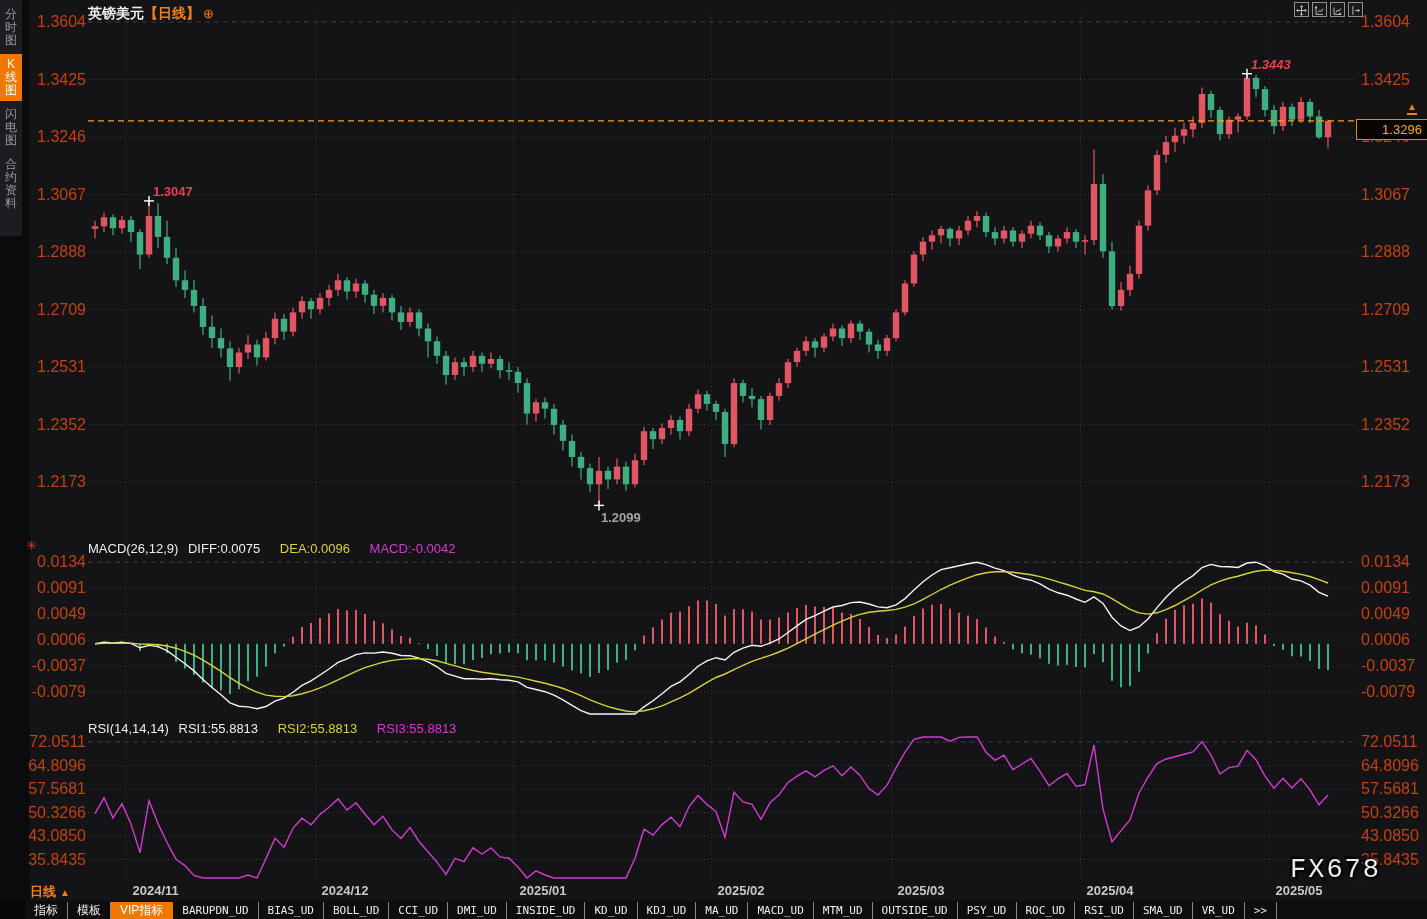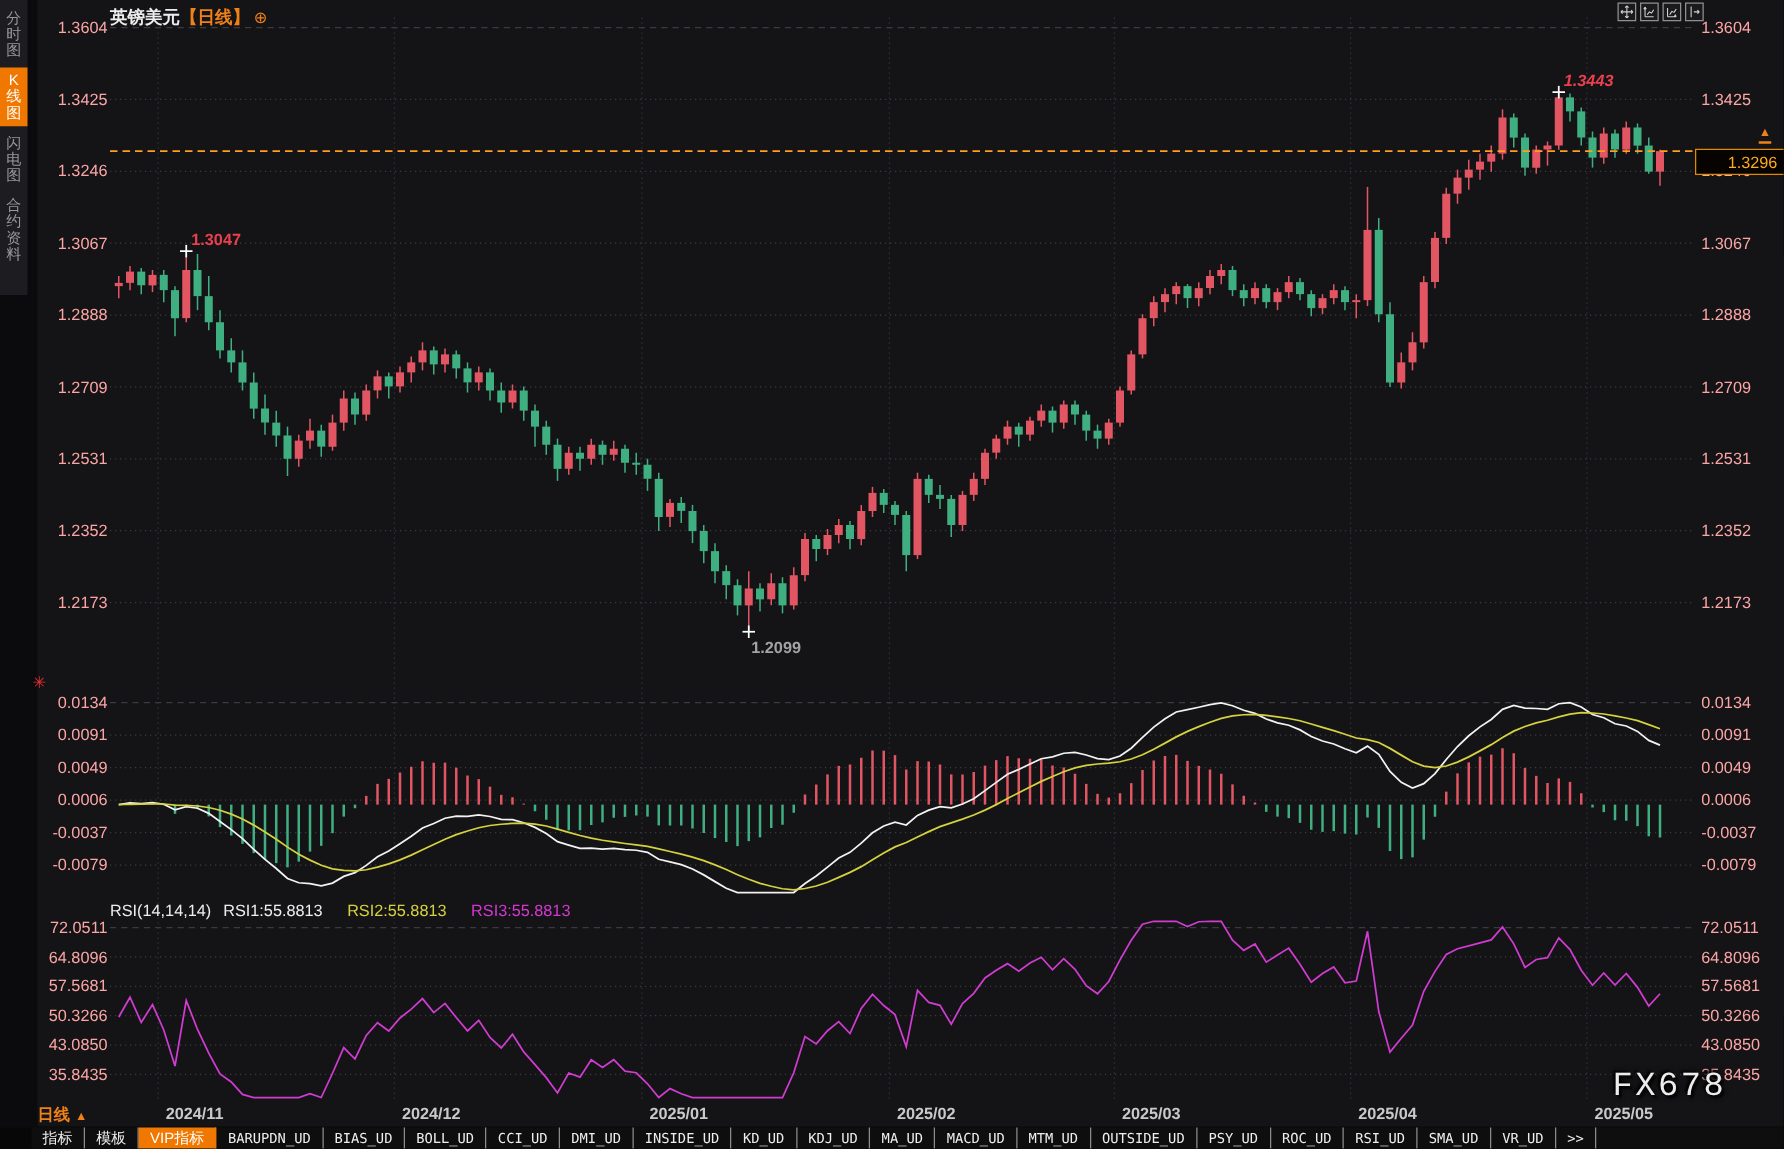--- a/index.html
+++ b/index.html
@@ -10,21 +10,21 @@
            display:flex;flex-direction:column;align-items:stretch;padding-top:4px;box-sizing:border-box;}
   .side-item{font-size:12px;line-height:13px;color:#98989c;white-space:pre-line;text-align:center;
              padding:4px 0;margin-bottom:3px;cursor:pointer;}
   .side-item.active{background:#f07800;color:#ffffff;}
   .titlebar{position:absolute;left:88px;top:5px;z-index:4;font-size:14px;font-weight:bold;color:#ededed;white-space:nowrap;}
   .per{color:#f08018;}
   .tgt{color:#f08018;font-weight:normal;margin-left:3px;font-size:13px;}
   .top-icons{position:absolute;left:1294px;top:2px;z-index:6;display:flex;gap:3px;}
   .ticon{width:15px;height:15px;border:1px solid #8f8f8f;background:#1a1a1c;box-sizing:border-box;cursor:pointer;}
   #chartSvg{position:absolute;left:0;top:0;z-index:2;}
-  .axis-label{position:absolute;z-index:3;font-size:13px;color:#fca5a5;height:16px;line-height:16px;white-space:nowrap;}
+  .axis-label{position:absolute;z-index:3;font-size:16px;color:#c2410c;height:16px;line-height:16px;white-space:nowrap;}
   .date{position:absolute;z-index:3;font-size:13px;font-weight:bold;color:#c9c9c9;top:883px;white-space:nowrap;}
   .tf{position:absolute;left:30px;top:883px;z-index:6;color:#f08018;font-weight:bold;font-size:13px;white-space:nowrap;cursor:pointer;}
   .tf .arr{font-size:10px;margin-left:4px;}
   .macd-row,.rsi-row{position:absolute;left:88px;z-index:3;font-size:13px;color:#ededed;white-space:nowrap;}
   .macd-row{top:541px;}
   .rsi-row{top:721px;}
   .lbl-name{margin-right:6px;}
   .lbl-gap{margin-right:16px;}
   .yellow{color:#d6d13e;}
   .magenta{color:#d538d0;}
@@ -539,20 +539,26 @@
       <line x1="144" y1="200.9" x2="154" y2="200.9" stroke="#ffffff" stroke-width="1.4"></line>
       <line x1="149" y1="195.9" x2="149" y2="205.9" stroke="#ffffff" stroke-width="1.4"></line>
       <line x1="1242" y1="73.7" x2="1252" y2="73.7" stroke="#ffffff" stroke-width="1.4"></line>
       <line x1="1247" y1="68.7" x2="1247" y2="78.7" stroke="#ffffff" stroke-width="1.4"></line>
       <line x1="594" y1="505.4" x2="604" y2="505.4" stroke="#ffffff" stroke-width="1.4"></line>
       <line x1="599" y1="500.4" x2="599" y2="510.4" stroke="#ffffff" stroke-width="1.4"></line>
     </svg>
 
   <span class="blink">✳</span>
 
+  <div class="macd-row">
+    <span class="lbl-name">MACD(26,12,9)</span>
+    <span class="lbl-gap">DIFF:0.0075</span>
+    <span class="lbl-gap yellow">DEA:0.0096</span>
+    <span class="magenta">MACD:-0.0042</span>
+  </div>
 
   <div class="rsi-row">
     <span class="lbl-name">RSI(14,14,14)</span>
     <span class="lbl-gap">RSI1:55.8813</span>
     <span class="lbl-gap yellow">RSI2:55.8813</span>
     <span class="magenta">RSI3:55.8813</span>
   </div>
 
   <div class="tf">
     <span>日线</span><span class="arr">▲</span>

